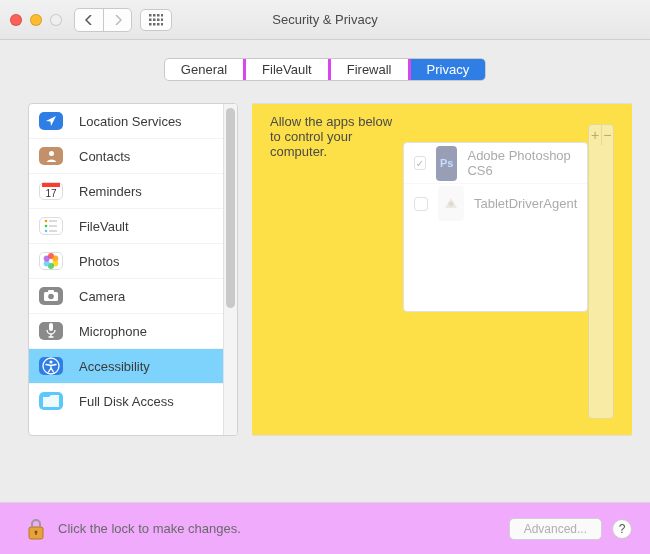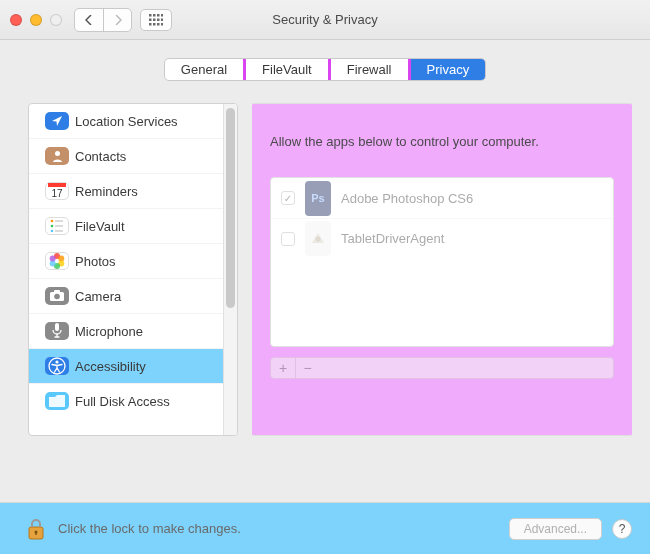--- a/index.html
+++ b/index.html
@@ -35,39 +35,39 @@
   .tab:first-child { border-left: none; }
   .tab.active { background: #2f7ee6; color: #fff; }
 
   .content { flex: 1; display: flex; padding: 10px 18px 18px 28px; gap: 14px; }
 
   .sidebar-wrap { width: 210px; border: 1px solid #d2d2d2; border-radius: 4px; background: #fff; overflow: hidden; display: flex; }
   .sidebox { flex: 1; overflow-y: auto; }
   .sb { width: 14px; background: #f4f4f4; border-left: 1px solid #e1e1e1; position: relative; }
   .sb-thumb { position: absolute; left: 2px; right: 2px; top: 4px; height: 200px; background: #c9c9c9; border-radius: 5px; }
 
-  .sidebar-item { display: flex; align-items: center; gap: 6px; padding: 8px 16px; font-size: 13px; color: #3a3a3a; }
+  .sidebar-item { display: flex; align-items: center; gap: 16px; padding: 8px 10px; font-size: 13px; color: #3a3a3a; }
   .sidebar-item + .sidebar-item { border-top: 1px solid #f3f3f3; }
   .sidebar-item.selected { background: #7dd3fc; }
   .sb-icon { width: 24px; height: 18px; border-radius: 5px; display: flex; align-items: center; justify-content: center; color: #fff; flex-shrink: 0; }
 
-  .main { flex: 1; display: flex; flex-direction: column; background: #f0abfc; border-top: 1px solid #dedede; border-bottom: 1px solid #dedede; border-radius: 2px; padding: 30px 18px 16px; }
+  .main { flex: 1; display: flex; flex-direction: row; background: #fde047; border-top: 1px solid #dedede; border-bottom: 1px solid #dedede; border-radius: 2px; padding: 10px 18px 16px; }
   .main-label { font-size: 13px; color: #4a4a4a; }
   .app-list { margin-top: 28px; border: 1px solid #e1e1e1; border-radius: 4px; background: #fff; height: 170px; }
   .app-row { display: flex; align-items: center; gap: 10px; height: 40px; padding: 0 10px; opacity: 0.45; }
   .app-row + .app-row { border-top: 1px solid #eee; }
   .app-check { width: 14px; height: 14px; border: 1px solid #bbb; border-radius: 3px; display: flex; align-items: center; justify-content: center; font-size: 10px; color: #555; background: #fff; }
   .app-icon { width: 26px; height: 35px; border-radius: 4px; display: flex; align-items: center; justify-content: center; font-weight: 600; }
   .app-name { font-size: 13px; color: #444; }
 
   .pm { display: inline-flex; border: 1px solid #d4d4d4; border-radius: 4px; overflow: hidden; margin-top: 10px; background: #f4f4f4; opacity: 0.55; }
   .pm-btn { width: 24px; height: 20px; display: flex; align-items: center; justify-content: center; color: #808080; font-size: 14px; }
   .pm-btn + .pm-btn { border-left: 1px solid #d4d4d4; }
 
-  .footer { height: 52px; display: flex; align-items: center; padding: 0 18px 0 24px; border-top: 1px solid #d7d7d7; background: #7dd3fc; margin-top: 48px; }
+  .footer { height: 52px; display: flex; align-items: center; padding: 0 18px 0 24px; border-top: 1px solid #d7d7d7; background: #f0abfc; margin-top: 48px; }
   .lock-icon { width: 24px; height: 24px; display: flex; align-items: center; justify-content: center; }
   .footer-text { margin-left: 10px; font-size: 13px; color: #6a6a6a; }
   .adv-btn { margin-left: auto; padding: 3px 14px; border: 1px solid #d0d0d0; border-radius: 5px; background: #fafafa; font-size: 12px; color: #b0b0b0; }
   .help-btn { margin-left: 10px; width: 20px; height: 20px; border: 1px solid #c9c9c9; border-radius: 50%; background: #fdfdfd; display: flex; align-items: center; justify-content: center; font-size: 12px; color: #555; }
 </style>
 </head>
 <body>
 
 <div class="window">
 

